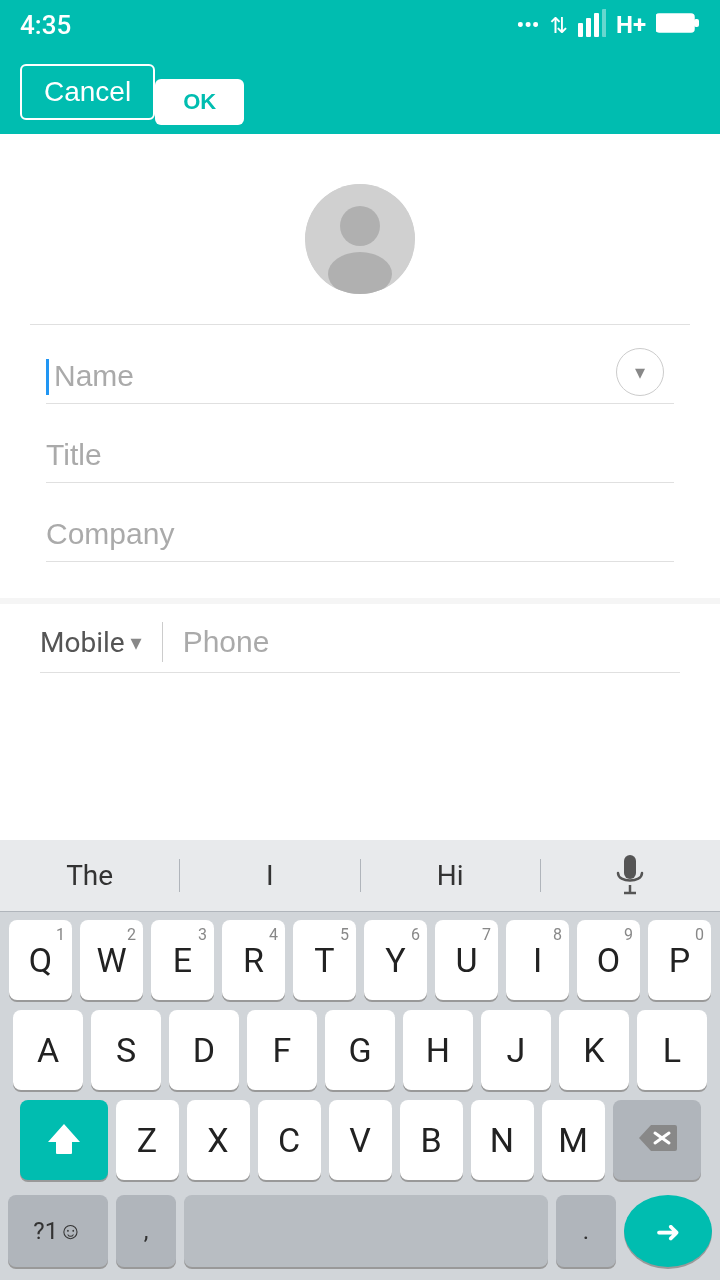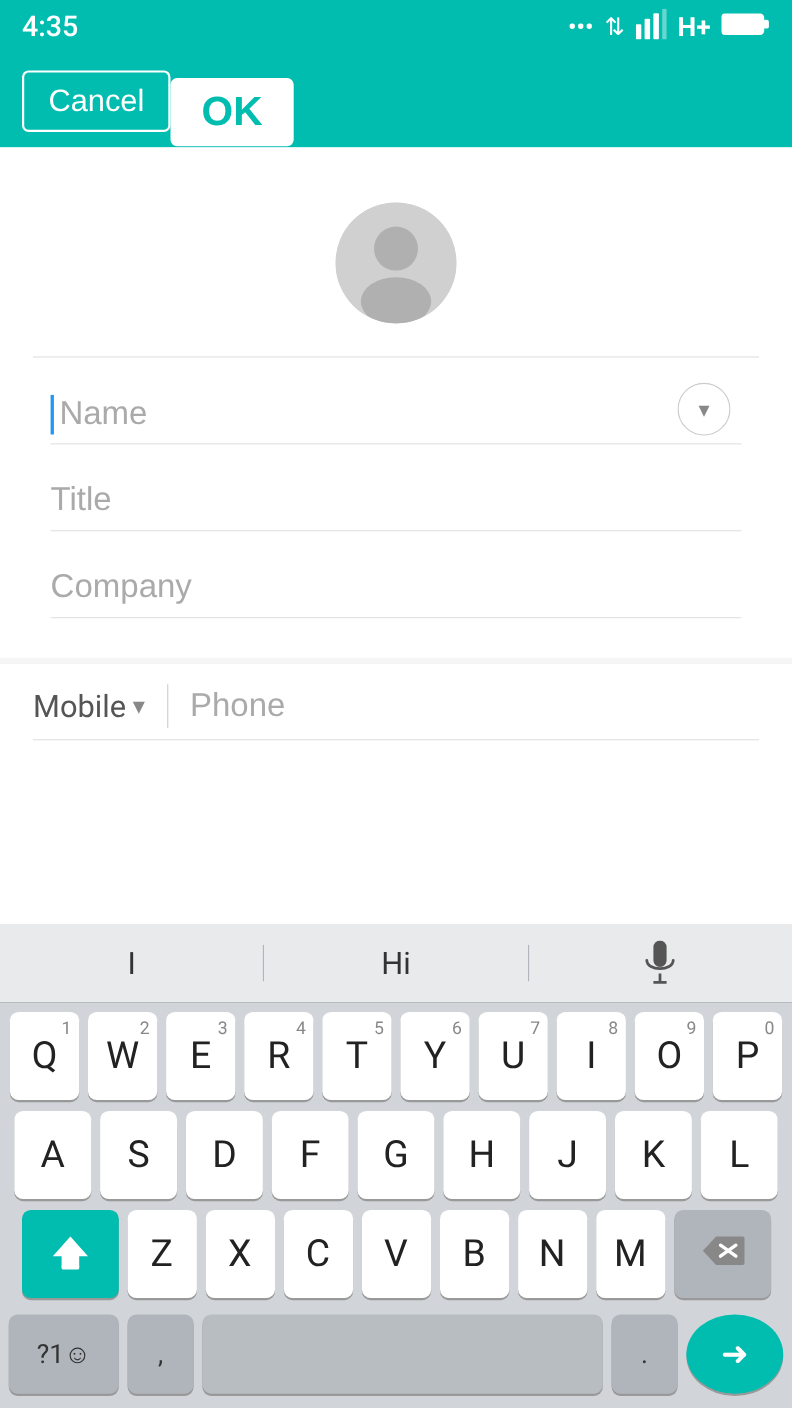--- a/index.html
+++ b/index.html
@@ -54,21 +54,21 @@
       color: white;
       font-size: 34px;
       font-weight: 600;
     }
     .ok-btn {
       color: #00BDB0;
       background: white;
       border: none;
       border-radius: 6px;
       padding: 10px 28px;
-      font-size: 37px;
+      font-size: 22px;
       font-weight: 700;
       cursor: pointer;
       margin-top: 20px;
     }
 
     
     .content-area {
       background: white;
       padding: 30px 30px 20px 30px;
     }
@@ -377,34 +377,35 @@
     <input type="text" placeholder="Title" style="">
   </div>
 
   <div class="form-field">
     <input type="text" placeholder="Company" style="">
   </div>
 
 </div>
 
 <div style="background:#f5f5f5; height: 6px;"></div>
-<div style="background: white; padding: 0 30px;">
+<div style="background: white; padding: 0 40px;">
   <div class="phone-row">
     <div class="phone-type-selector">
       <span class="phone-type-label">Mobile</span>
       <span class="phone-type-arrow">▾</span>
     </div>
     <div class="phone-divider-v"></div>
     <input type="tel" class="phone-input" placeholder="Phone" style="">
   </div>
 </div>
 
 <div class="keyboard-area">
 
   <div class="suggestions-row">
+    <div class="suggestion">The</div>
     <div class="suggestion">I</div>
     <div class="suggestion">Hi</div>
     <div class="suggestion suggestion-mic">
       <svg width="30" height="42" viewBox="0 0 30 42" fill="#555">
         <rect x="9" y="0" width="12" height="24" rx="6" fill="#555"></rect>
         <path d="M3 18 C3 28 27 28 27 18" stroke="#555" stroke-width="2.5" fill="none" stroke-linecap="round"></path>
         <line x1="15" y1="30" x2="15" y2="38" stroke="#555" stroke-width="2.5"></line>
         <line x1="9" y1="38" x2="21" y2="38" stroke="#555" stroke-width="2.5"></line>
       </svg>
     </div>

